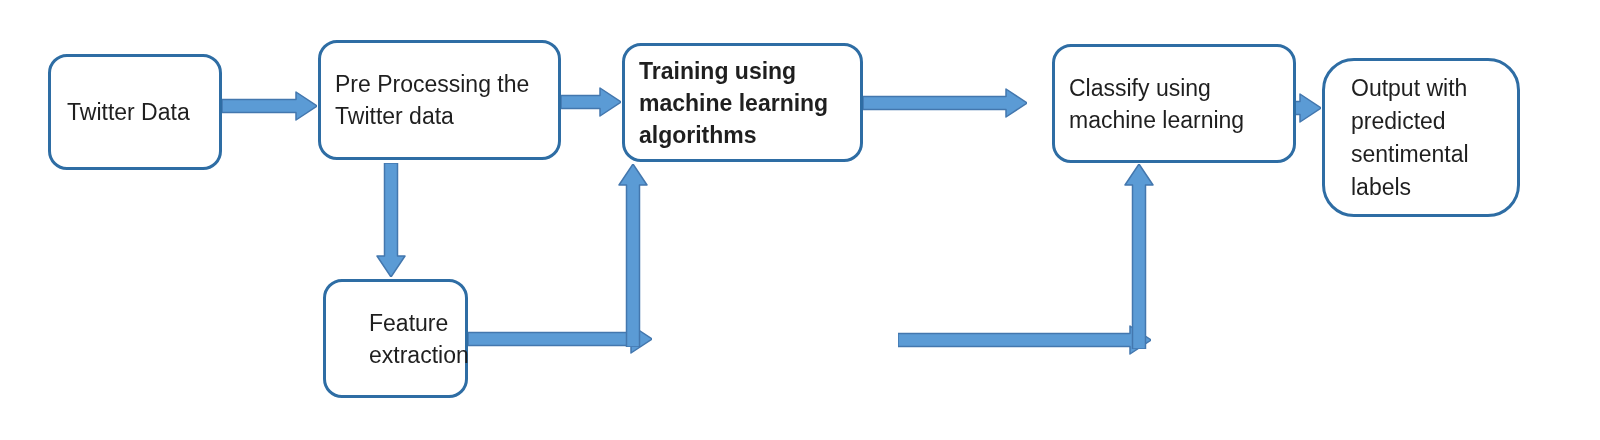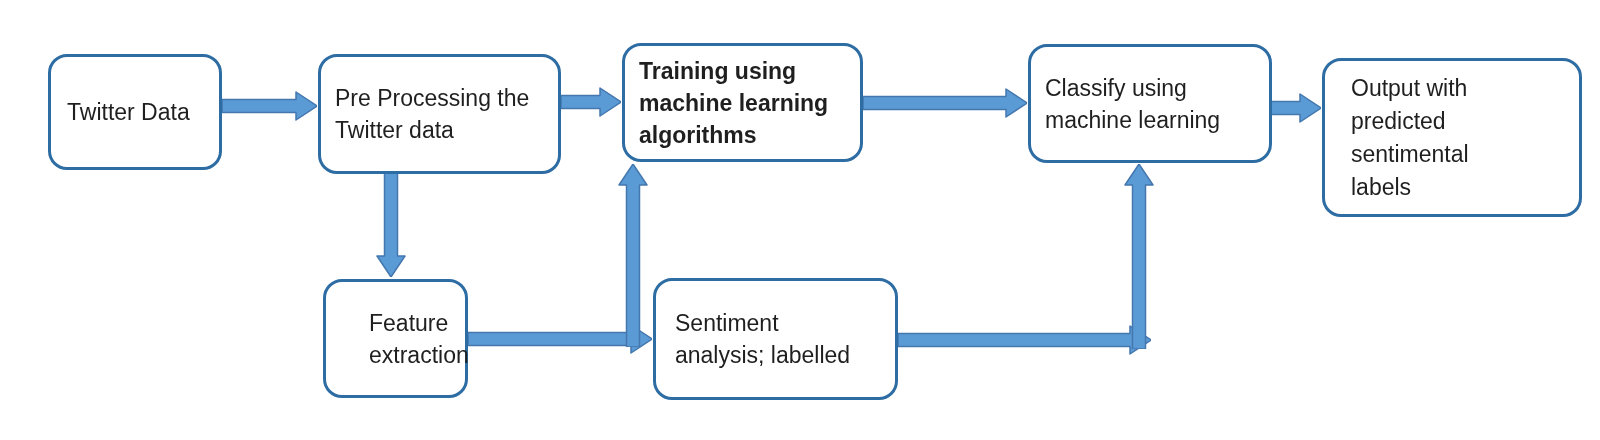--- a/index.html
+++ b/index.html
@@ -15,24 +15,24 @@
     display:flex; align-items:center;
     color:var(--text,#1f1f1f);
     font-size:23px; line-height:32px;
     white-space:pre-line;
     z-index:2;
   }
   .node .lbl { padding-left:14px; padding-right:4px; }
   
   #n-twitter        { left:48px;   top:54px;  width:174px; height:116px; }
   #n-twitter .lbl   { padding-left:16px; }
-  #n-preprocessing  { left:318px;  top:54px;  width:243px; height:120px; }
+  #n-preprocessing  { left:318px;  top:40px;  width:243px; height:120px; }
   #n-training       { left:622px;  top:43px;  width:241px; height:119px;font-weight:bold; }
-  #n-classify       { left:1028px; top:44px;  width:244px; height:119px; }
-  #n-output         { left:1322px; top:58px;  width:260px; height:159px; line-height:33px; }
+  #n-classify       { left:1052px; top:44px;  width:244px; height:119px; }
+  #n-output         { left:1322px; top:58px;  width:198px; height:159px; line-height:33px;border-radius:32px; }
   #n-output .lbl    { padding-left:26px; }
   #n-feature        { left:323px;  top:279px; width:145px; height:119px;padding-left:29px; }
   #n-sentiment      { left:653px;  top:278px; width:245px; height:122px; }
   #n-sentiment .lbl { padding-left:19px; }
   .arrow { position:absolute; z-index:1; }
 </style>
 </head>
 <body>
 
 <div class="canvas">
@@ -62,24 +62,20 @@
 predicted
 sentimental
 labels</span>
   </div>
 
   <div class="node" id="n-feature">
     <span class="lbl">Feature
 extraction</span>
   </div>
 
-  <div class="node" id="n-sentiment">
-    <span class="lbl">Sentiment
-analysis; labelled</span>
-  </div>
 
   <div id="arrow-layer">
       <svg class="arrow" width="95" height="32" style="left: 222px; top: 90px;">
         <polygon points="0,9.5 74,9.5 74,2 95,16 74,30 74,22.5 0,22.5" fill="#5b9bd5" stroke="#4377ae" stroke-width="1.5" stroke-linejoin="round"></polygon>
       </svg>
       <svg class="arrow" width="60" height="32" style="left: 561px; top: 86px;">
         <polygon points="0,9.5 39,9.5 39,2 60,16 39,30 39,22.5 0,22.5" fill="#5b9bd5" stroke="#4377ae" stroke-width="1.5" stroke-linejoin="round"></polygon>
       </svg>
       <svg class="arrow" width="164" height="32" style="left: 863px; top: 87px;">
         <polygon points="0,9.5 143,9.5 143,2 164,16 143,30 143,22.5 0,22.5" fill="#5b9bd5" stroke="#4377ae" stroke-width="1.5" stroke-linejoin="round"></polygon>

